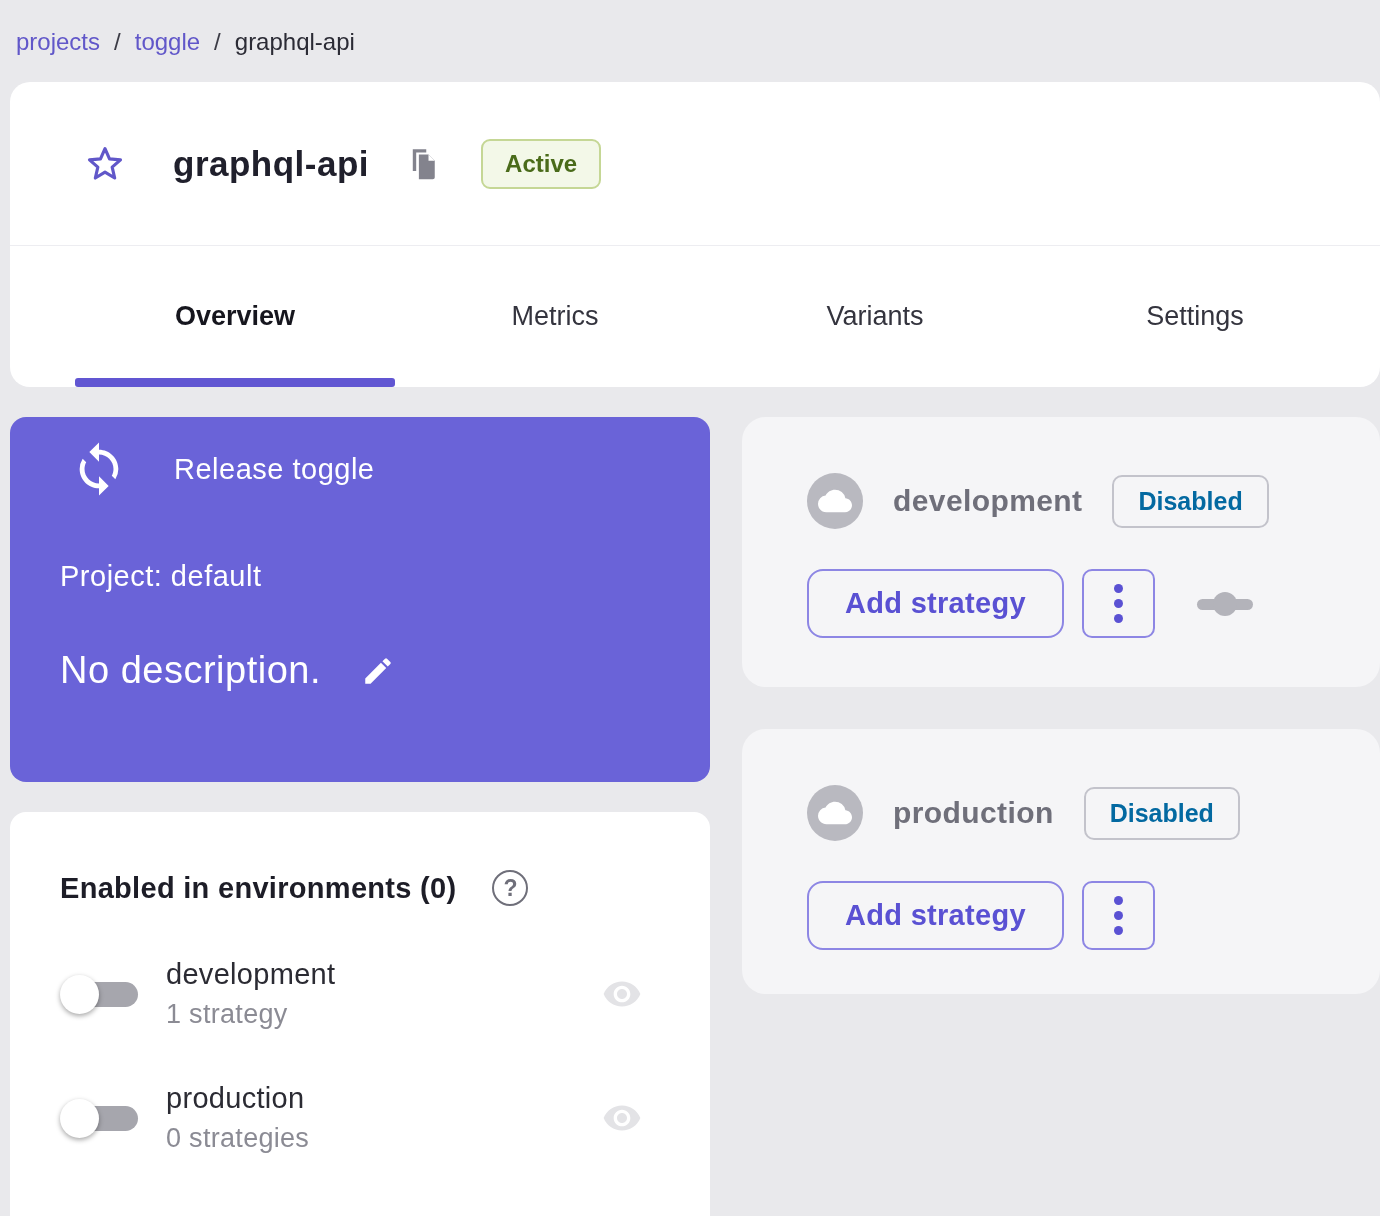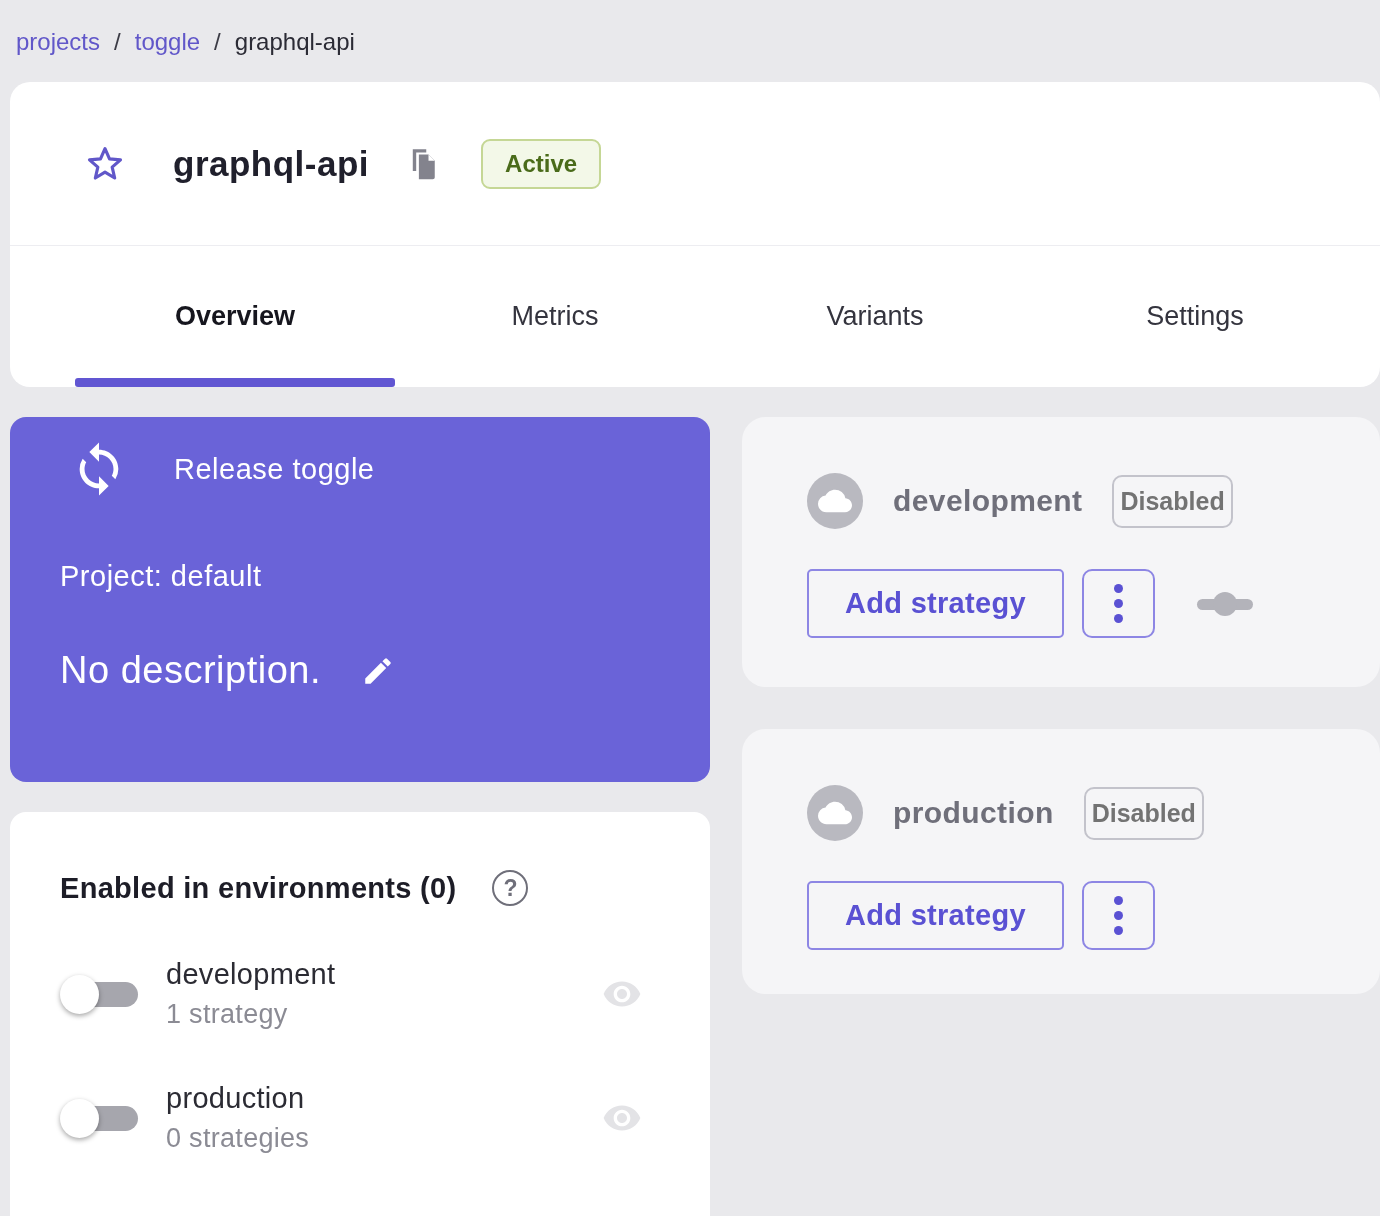--- a/index.html
+++ b/index.html
@@ -190,34 +190,34 @@
   .env-avatar svg { width: 34px; height: 34px; display: block; }
   .env-card-name {
     margin-left: 30px;
     font-size: 30px;
     font-weight: bold;
     color: #6f6f7a;
     letter-spacing: 0.4px;
   }
   .disabled-chip {
     margin-left: 30px;
-    padding: 10px 6px;
+    padding: 10px 24px;
     border: 2px solid #c3c3cb;
     border-radius: 10px;
     background: transparent;
-    color: #737373;
+    color: #0369a1;
     font-size: 25px;
     font-weight: bold;
   }
   .env-card-actions { display: flex; align-items: center; margin-top: 40px; }
   .add-strategy-btn {
     padding: 16px 36px;
     background: transparent;
     border: 2px solid #8d86e4;
-    border-radius: 5px;
+    border-radius: 16px;
     color: #5a51d3;
     font-size: 29px;
     font-weight: bold;
     font-family: inherit;
     cursor: pointer;
     letter-spacing: 0.3px;
   }
   .kebab-btn {
     margin-left: 18px;
     width: 73px; height: 69px;

